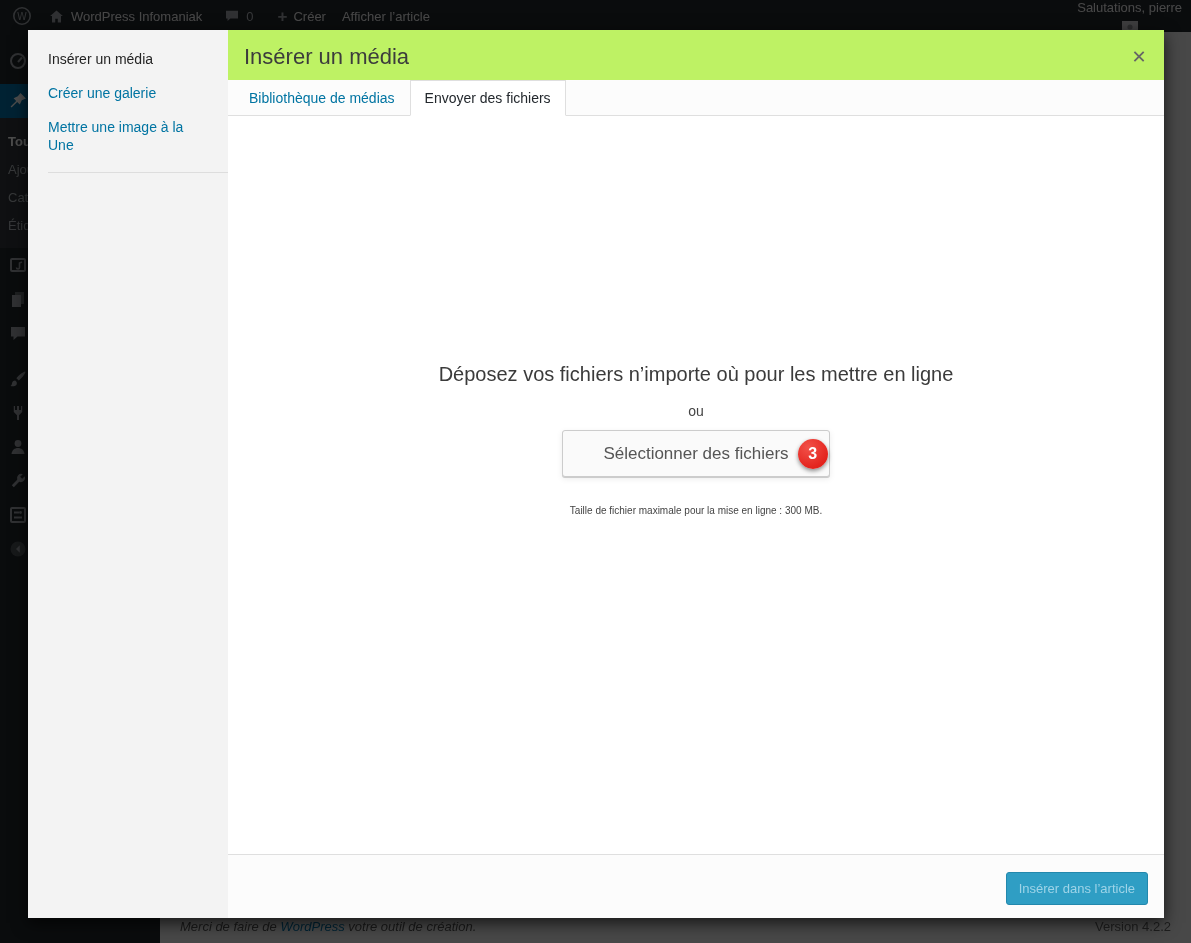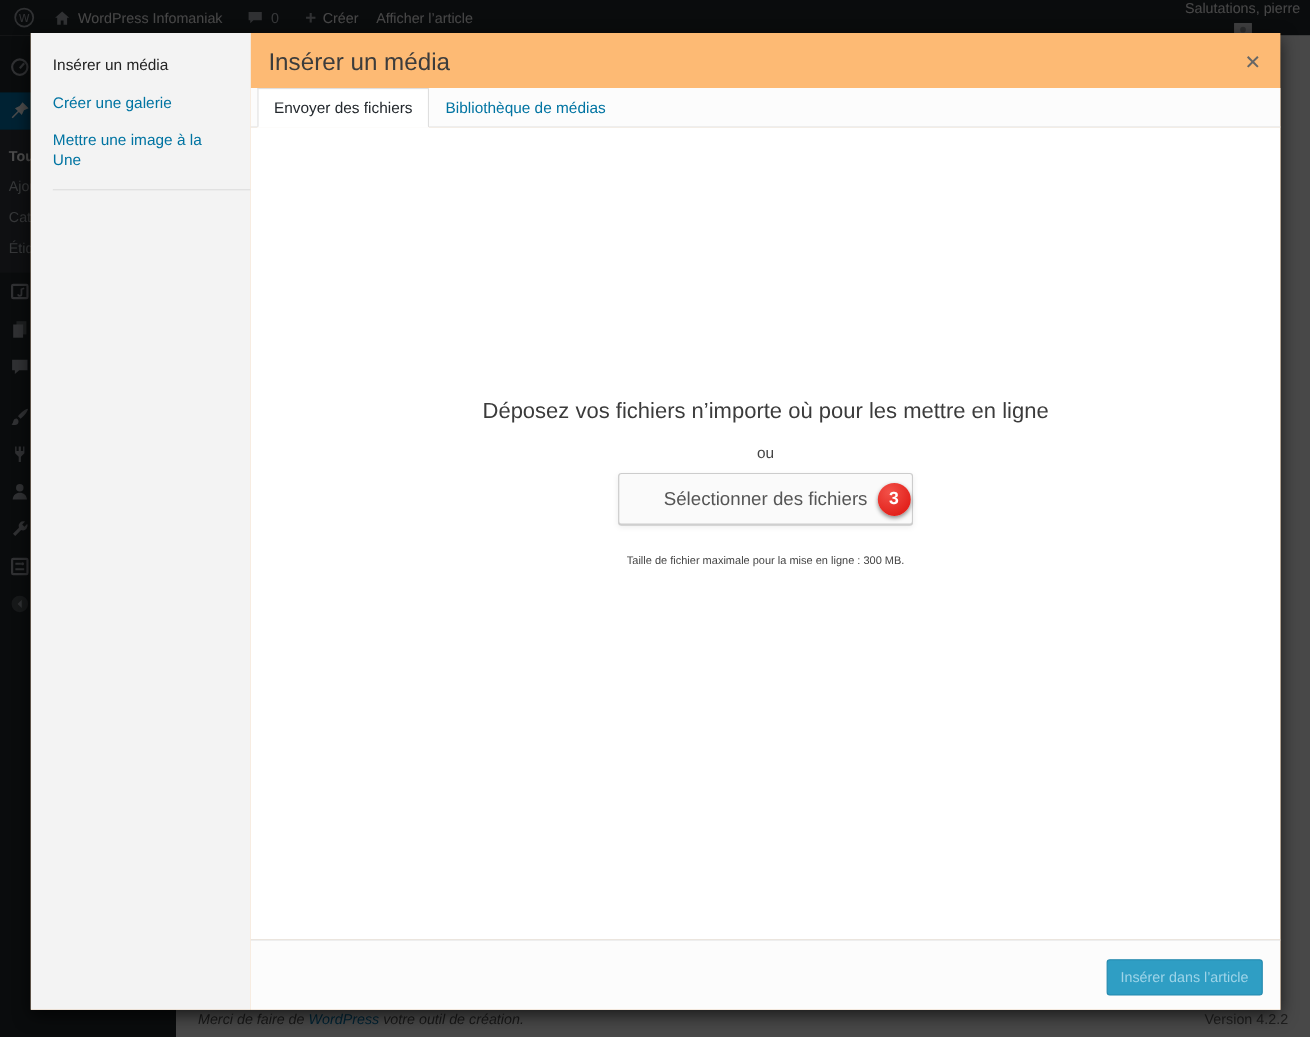--- a/index.html
+++ b/index.html
@@ -52,21 +52,21 @@
   .pg-thanks{ font-style:italic; }
   .pg-thanks a{ color:var(--menu-active-bg); text-decoration:none; }
   .pg-version{ color:#666; }
 
   
   .backdrop{ position:absolute; inset:0; background:rgba(0,0,0,0.7); z-index:50; }
 
   
   .modal{
     position:absolute; left:28px; top:30px; right:27px; bottom:25px;
-    background:#fdba74; z-index:100; box-shadow:0 5px 15px rgba(0,0,0,.7);
+    background:#bef264; z-index:100; box-shadow:0 5px 15px rgba(0,0,0,.7);
   }
   .m-menu{
     position:absolute; left:0; top:0; bottom:0; width:200px;
     background:#f3f3f3; padding-top:12px;
   }
   .m-menu-item{
     padding:8px 20px; font-size:14px; line-height:18px;
     color:var(--accent-blue); cursor:pointer;
   }
   .m-menu-item.active{ color:#242424; cursor:default; }
@@ -257,22 +257,22 @@
     <div class="m-menu-item">Créer une galerie</div>
     <div class="m-menu-item">Mettre une image à la Une</div>
     <div class="m-menu-sep"></div>
   </div>
 
   <div class="m-main">
     <h1 class="m-title">Insérer un média</h1>
     <button class="m-close"><span>✕</span></button>
 
     <div class="m-router">
+      <div class="m-tab">Bibliothèque de médias</div>
       <div class="m-tab active">Envoyer des fichiers</div>
-      <div class="m-tab">Bibliothèque de médias</div>
     </div>
 
     <div class="m-content">
       <div class="upload-ui">
         <div class="drop-instructions">Déposez vos fichiers n’importe où pour les mettre en ligne</div>
         <div class="or-sep">ou</div>
         <div class="btn-wrap">
           <button class="select-btn">Sélectionner des fichiers</button>
           <span class="anno-badge">3</span>
         </div>

